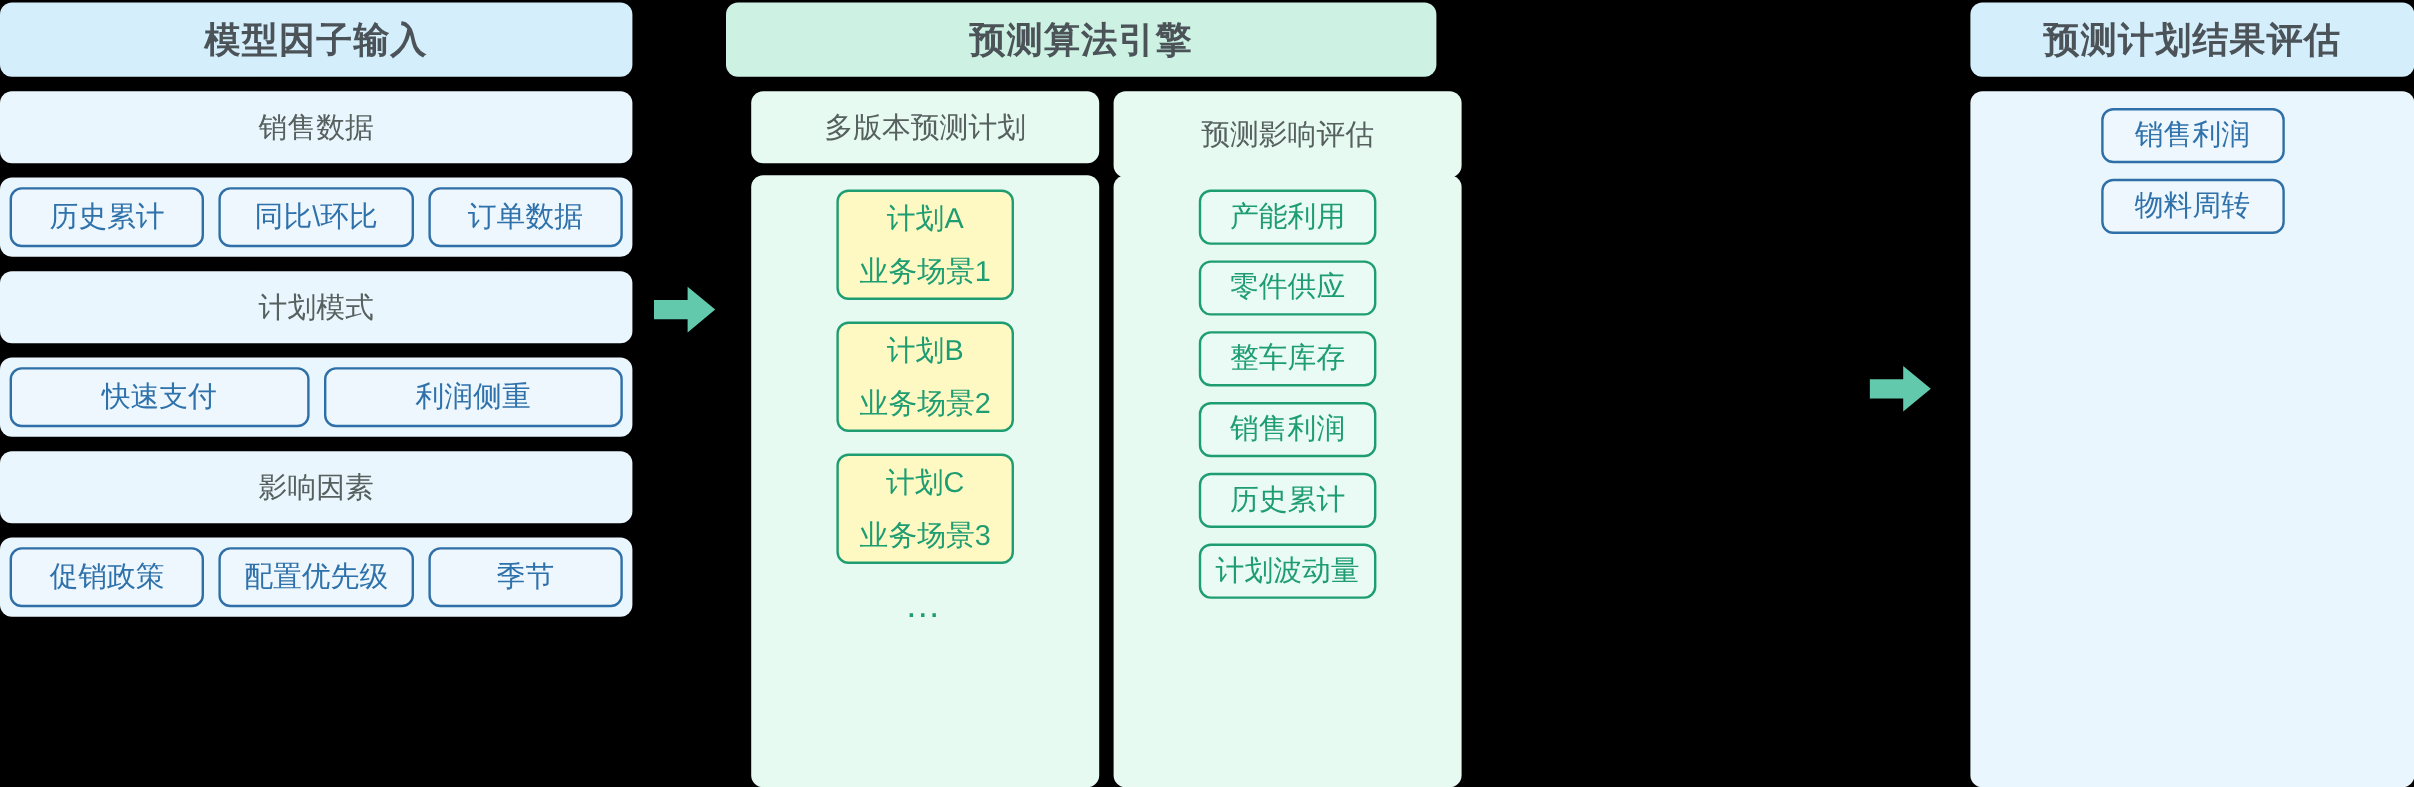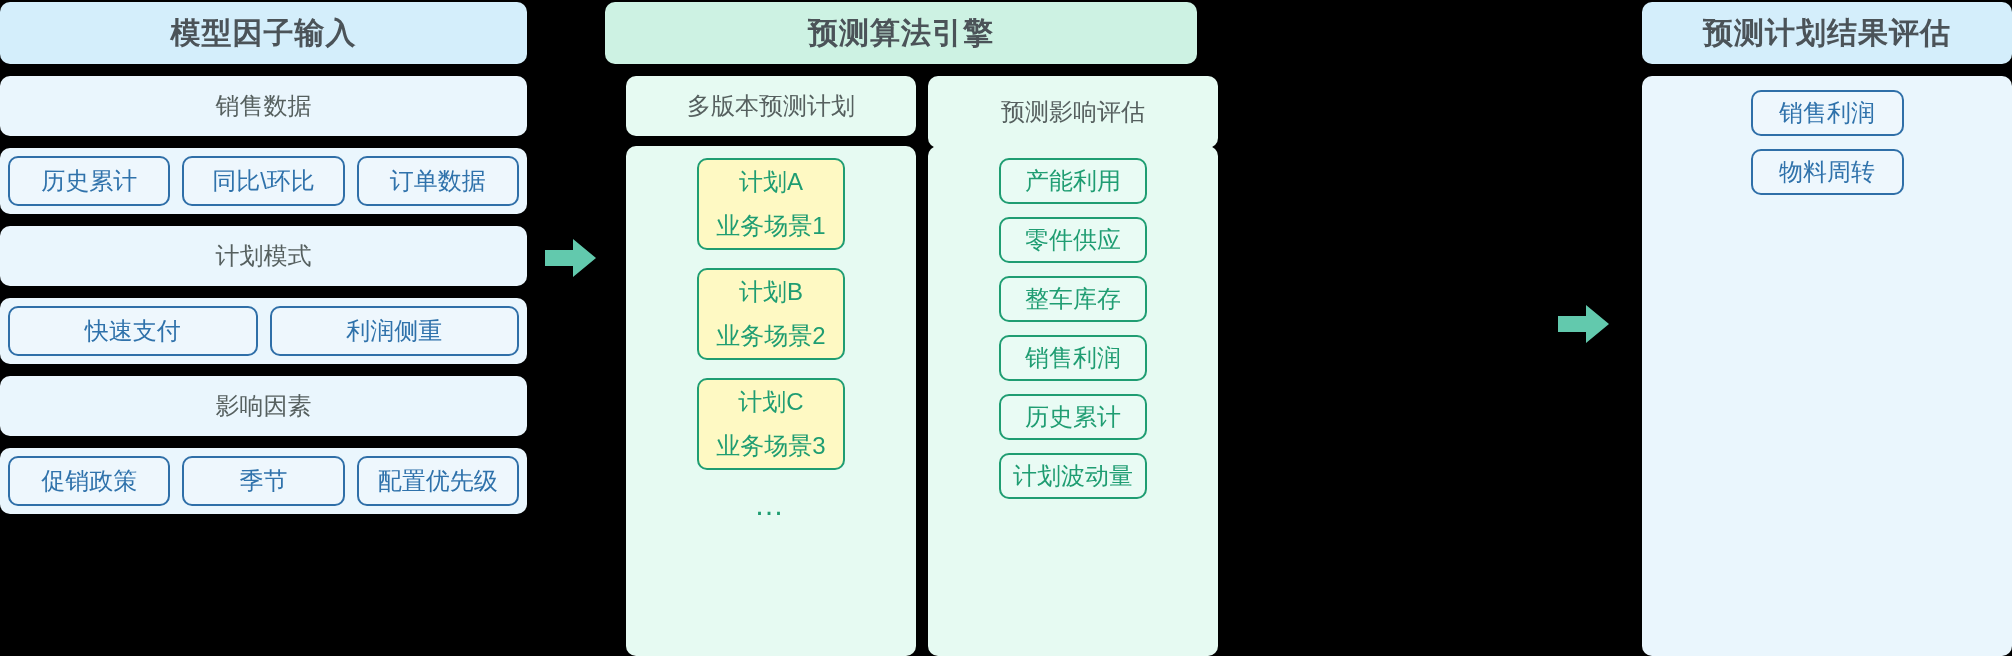--- a/index.html
+++ b/index.html
@@ -167,22 +167,22 @@
 
   <div class="abs panel blue-panel chip-row" id="left-chips1">
     <div class="chip-blue">快速支付</div>
     <div class="chip-blue">利润侧重</div>
   </div>
 
   <div class="abs panel blue-panel sub-header" id="left-sec2">影响因素</div>
 
   <div class="abs panel blue-panel chip-row" id="left-chips2">
     <div class="chip-blue">促销政策</div>
+    <div class="chip-blue">配置优先级</div>
     <div class="chip-blue">季节</div>
-    <div class="chip-blue">配置优先级</div>
   </div>
 
   <div class="arrow" id="arrow1">
     <svg width="52" height="40" viewBox="0 0 52 40" xmlns="http://www.w3.org/2000/svg">
       <path d="M0 12 H28 V1 L51 20 L28 39 V28 H0 Z" fill="#62c9ad"></path>
     </svg>
   </div>
 
   <div class="abs col-header green-header" id="mid-title">预测算法引擎</div>
 

